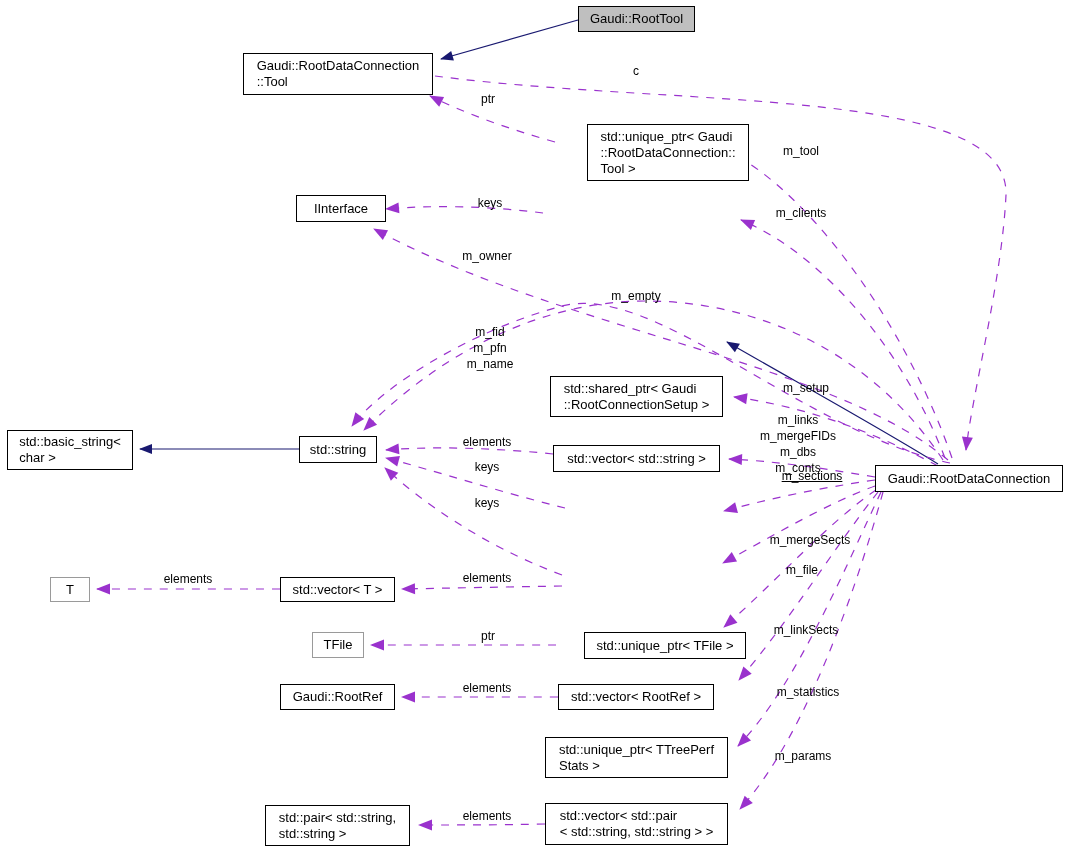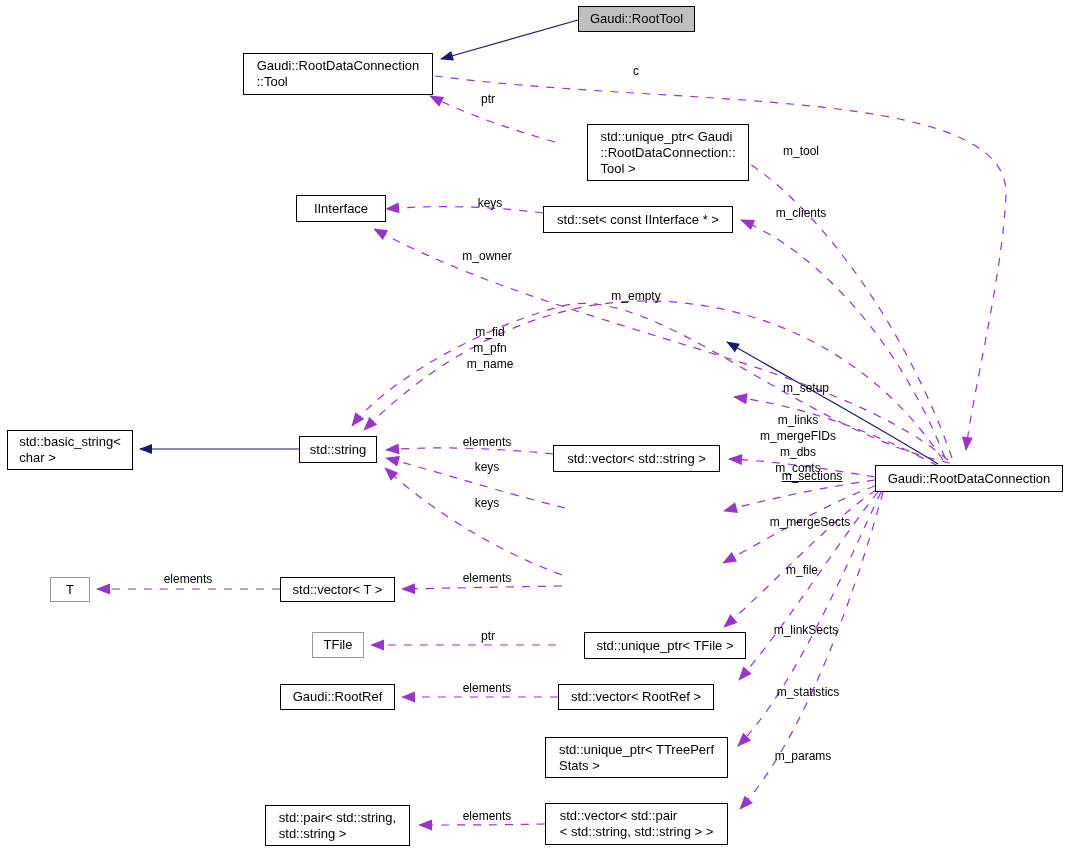--- a/index.html
+++ b/index.html
@@ -87,21 +87,22 @@
     </g>
   </svg>
 
   <div class="node highlight" style="left:578px;top:6px;width:117px;height:26px;">Gaudi::RootTool</div>
   <div class="node" style="left:243px;top:53px;width:190px;height:42px;">Gaudi::RootDataConnection
 ::Tool</div>
   <div class="node" style="left:555px;top:124px;width:162px;height:57px;margin-left:32px;">std::unique_ptr&lt; Gaudi
 ::RootDataConnection::
 Tool &gt;</div>
   <div class="node" style="left:296px;top:195px;width:90px;height:27px;">IInterface</div>
-  <div class="node" style="left:543px;top:206px;width:190px;height:27px;">std::set&lt; const IInterface * &gt;</div>
+  <div class="node" style="left:550px;top:376px;width:173px;height:41px;">std::shared_ptr&lt; Gaudi
+::RootConnectionSetup &gt;</div>
   <div class="node" style="left:7px;top:430px;width:126px;height:40px;">std::basic_string&lt;
 char &gt;</div>
   <div class="node" style="left:299px;top:436px;width:78px;height:27px;">std::string</div>
   <div class="node" style="left:553px;top:445px;width:167px;height:27px;">std::vector&lt; std::string &gt;</div>
   <div class="node" style="left:875px;top:465px;width:188px;height:27px;">Gaudi::RootDataConnection</div>
   <div class="node external" style="left:50px;top:577px;width:40px;height:25px;">T</div>
   <div class="node" style="left:280px;top:577px;width:115px;height:25px;">std::vector&lt; T &gt;</div>
   <div class="node external" style="left:312px;top:632px;width:52px;height:26px;">TFile</div>
   <div class="node" style="left:556px;top:632px;width:162px;height:27px;margin-left:28px;">std::unique_ptr&lt; TFile &gt;</div>
   <div class="node" style="left:280px;top:684px;width:115px;height:26px;">Gaudi::RootRef</div>
@@ -125,21 +126,21 @@
 m_name</div>
   <div class="elabel" style="left:806px;top:380px;">m_setup</div>
   <div class="elabel" style="left:798px;top:412px;">m_links
 m_mergeFIDs
 m_dbs
 m_conts</div>
   <div class="elabel" style="left:487px;top:434px;">elements</div>
   <div class="elabel" style="left:487px;top:459px;">keys</div>
   <div class="elabel" style="left:487px;top:495px;">keys</div>
   <div class="elabel" style="left:812px;top:468px;text-decoration:underline;">m_sections</div>
-  <div class="elabel" style="left:810px;top:514px;">m_mergeSects</div>
+  <div class="elabel" style="left:810px;top:532px;">m_mergeSects</div>
   <div class="elabel" style="left:487px;top:570px;">elements</div>
   <div class="elabel" style="left:188px;top:571px;">elements</div>
   <div class="elabel" style="left:802px;top:562px;">m_file</div>
   <div class="elabel" style="left:488px;top:628px;">ptr</div>
   <div class="elabel" style="left:802px;top:622px;padding-left:8px;">m_linkSects</div>
   <div class="elabel" style="left:487px;top:680px;">elements</div>
   <div class="elabel" style="left:808px;top:684px;">m_statistics</div>
   <div class="elabel" style="left:803px;top:748px;">m_params</div>
   <div class="elabel" style="left:487px;top:808px;">elements</div>
 

